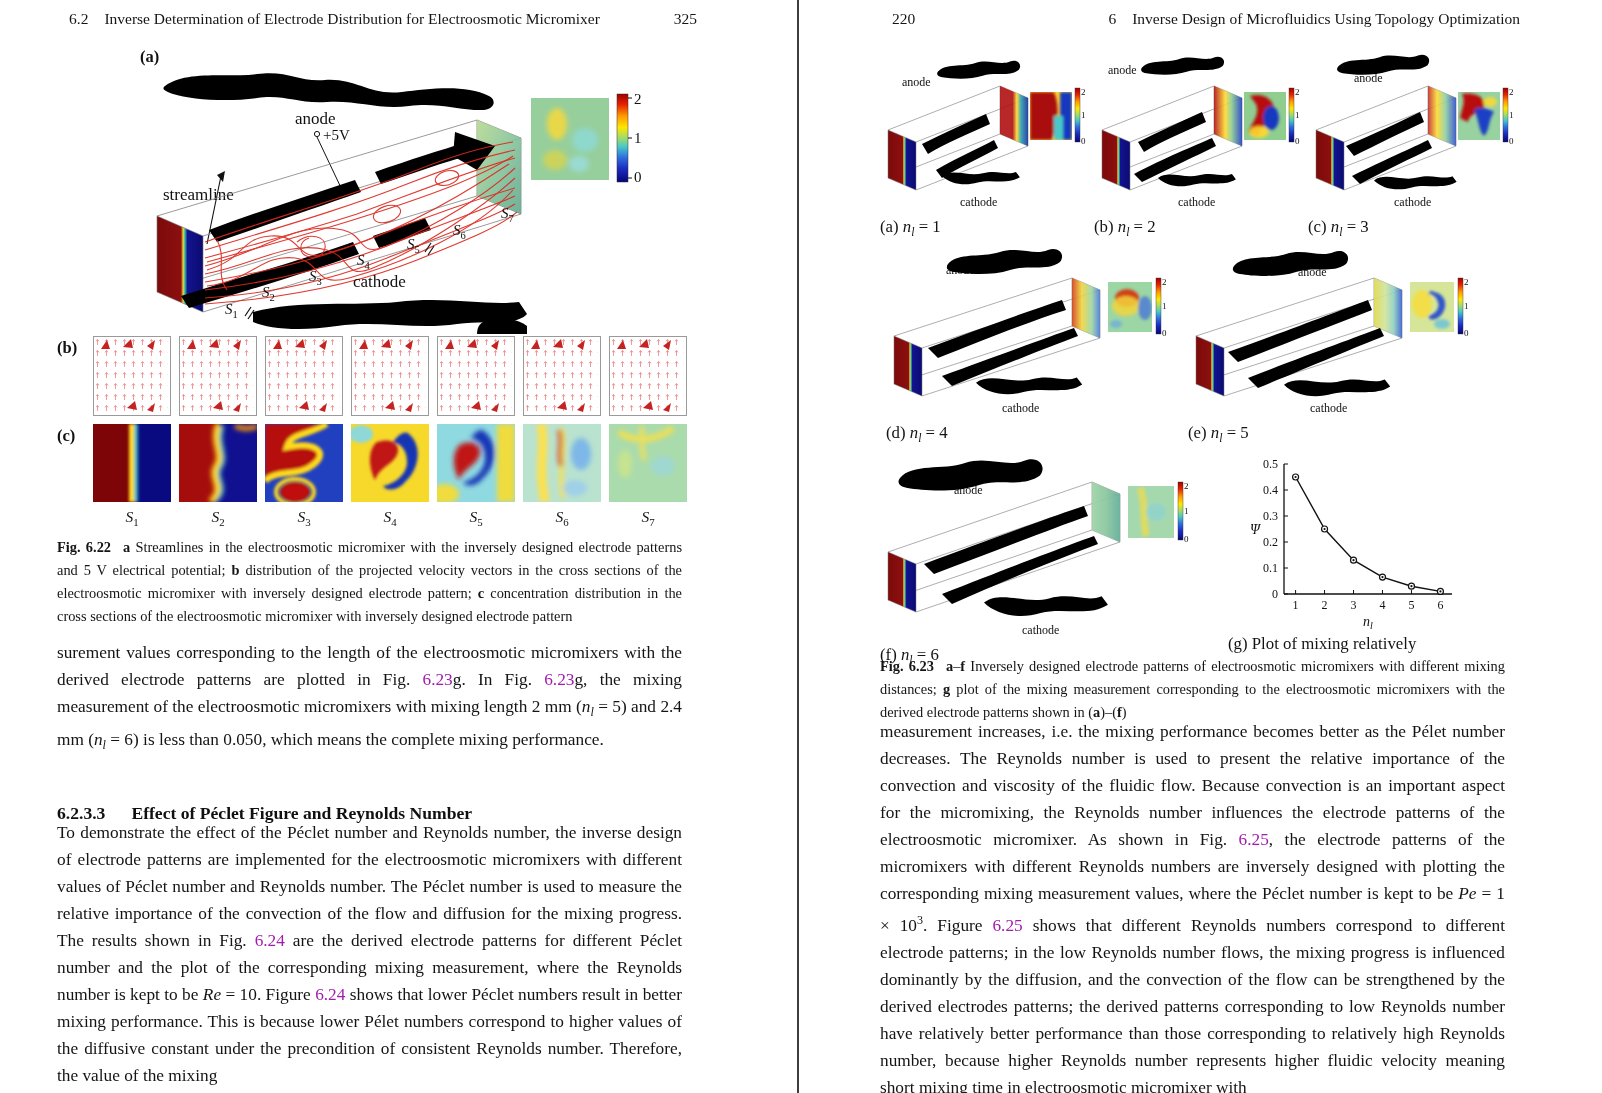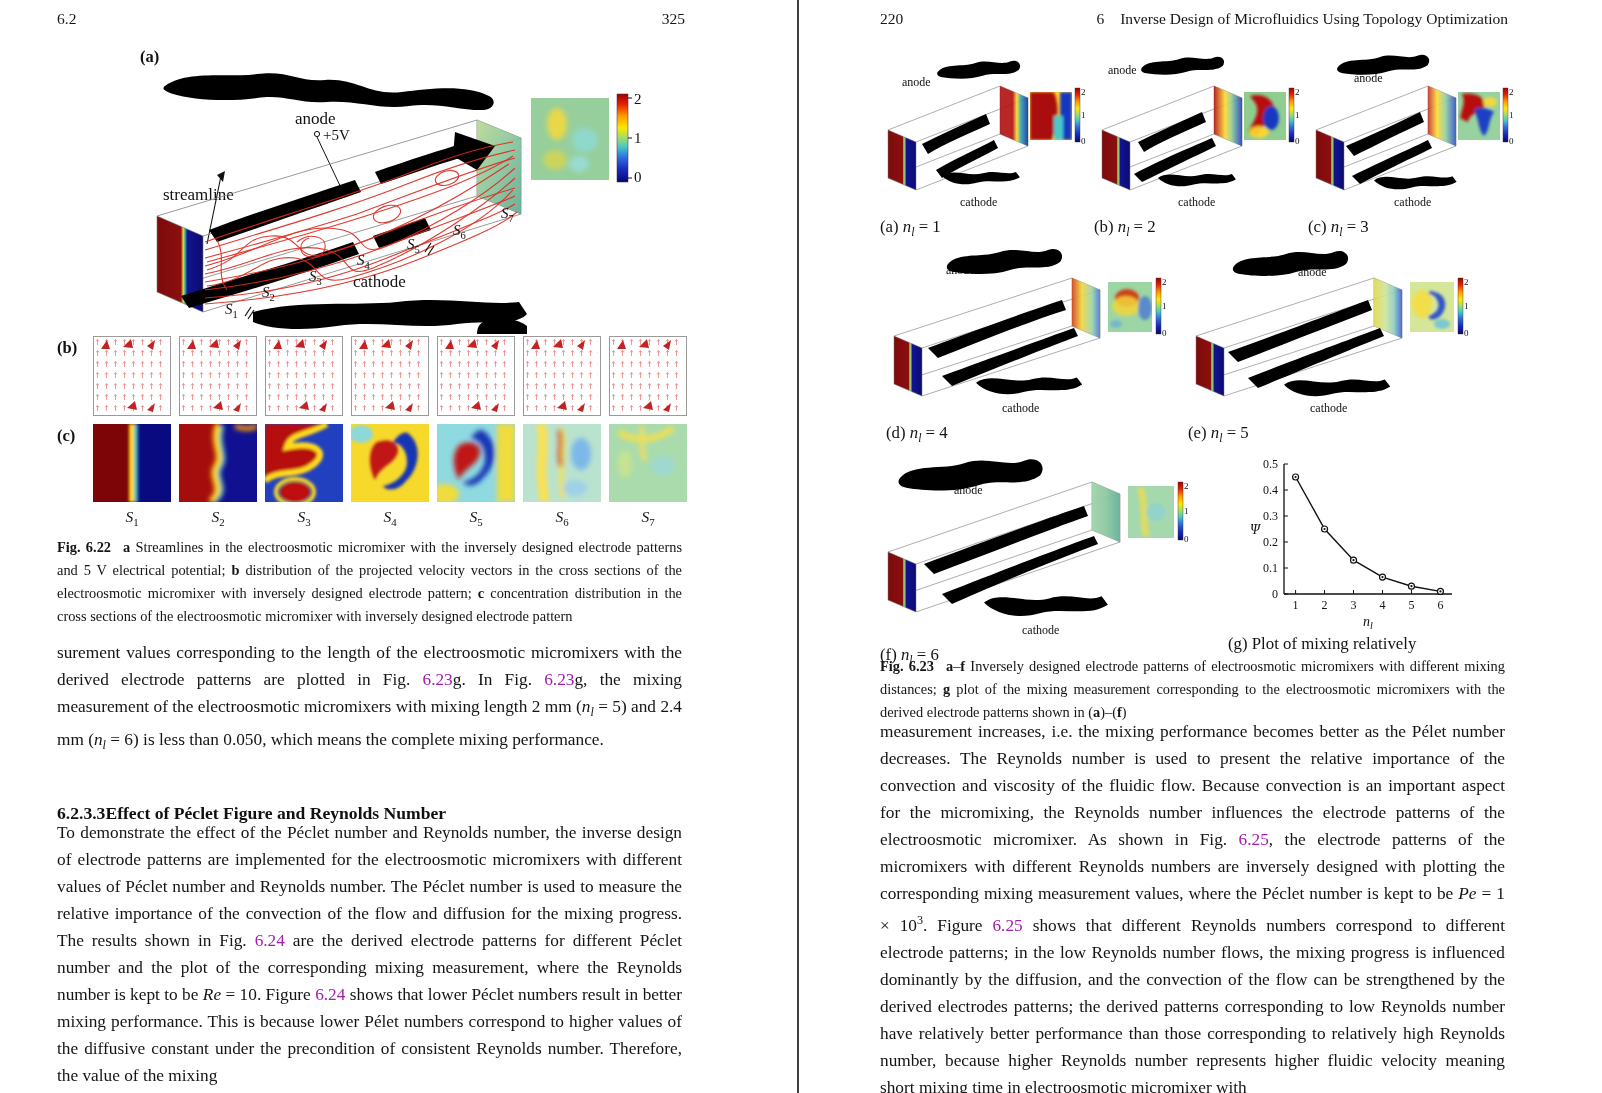--- a/index.html
+++ b/index.html
@@ -4,30 +4,30 @@
 <style>
   html,body{margin:0;padding:0;}
   body{
     width:1602px;height:1093px;background:#ffffff;position:relative;
     font-family:"Liberation Serif",serif;color:#121212;overflow:hidden;
   }
   .divider{position:absolute;left:797px;top:0;width:2px;height:1093px;background:#3d3d3d;}
   .page{position:absolute;top:0;width:628px;}
   .page-left{left:57px;}
   .page-right{left:880px;}
-  .runhead{position:absolute;top:10px;left:0;width:100%;display:flex;font-size:15.5px;color:#151515;}
+  .runhead{position:absolute;top:10px;left:12px;width:100%;display:flex;font-size:15.5px;color:#151515;}
   .runhead .sec{margin-right:16px;}
   .runhead .spacer{flex:1;}
   .figure-block{position:absolute;left:0;}
   svg text{font-family:"Liberation Serif",serif;fill:#111;}
   .caption{position:absolute;left:0;width:625px;font-size:14.4px;line-height:23px;text-align:justify;color:#141414;}
   .caption .tag{font-weight:bold;margin-right:12px;}
   .bodytext{position:absolute;left:0;width:625px;font-size:17.3px;line-height:27px;text-align:justify;color:#141414;}
   .heading{position:absolute;left:0;width:625px;font-size:17.6px;font-weight:bold;color:#101010;}
-  .heading .hnum{}
+  .heading .hnum{margin-right:26px;}
   .seg{}
   .seg-b{font-weight:bold;}
   .seg-i{font-style:italic;}
   .seg-link{color:#a21caf;cursor:pointer;}
   .seg-sub{vertical-align:sub;font-size:0.7em;}
   .seg-sub.seg-i{font-style:italic;}
   .seg-sup{vertical-align:super;font-size:0.7em;}
   .tilerow{position:absolute;left:0;display:flex;align-items:flex-start;}
   .tilerow .rowlabel{width:36px;font-weight:bold;font-size:16.5px;padding-top:2px;}
   .tilerow .tiles{display:flex;gap:8px;}
@@ -128,20 +128,21 @@
       </g>
     </g>
   </defs>
 </svg>
 
 <div class="divider"></div>
 
 <section class="page page-left">
   <header class="runhead">
     <span class="sec">6.2</span>
+    <span>Inverse Determination of Electrode Distribution for Electroosmotic Micromixer</span>
     <span class="spacer"></span>
     <span>325</span>
   </header>
 
   <div class="figure-block" style="top:44px;width:645px;height:492px;">
     
     <svg width="645" height="290" viewBox="0 0 645 290">
       <text x="83" y="18" font-weight="bold" font-size="16.5">(a)</text>
       <path fill="#000" d="M108,42 C130,26 170,34 200,30 C232,26 240,38 268,36 C300,34 312,52 345,48 C372,45 408,40 432,52 C440,56 438,66 424,66 C400,66 380,58 352,62 C322,66 300,56 270,58 C240,60 228,50 200,54 C172,58 134,56 116,50 C108,47 104,45 108,42 Z"></path>
       <text x="238" y="80" font-size="17">anode</text>

